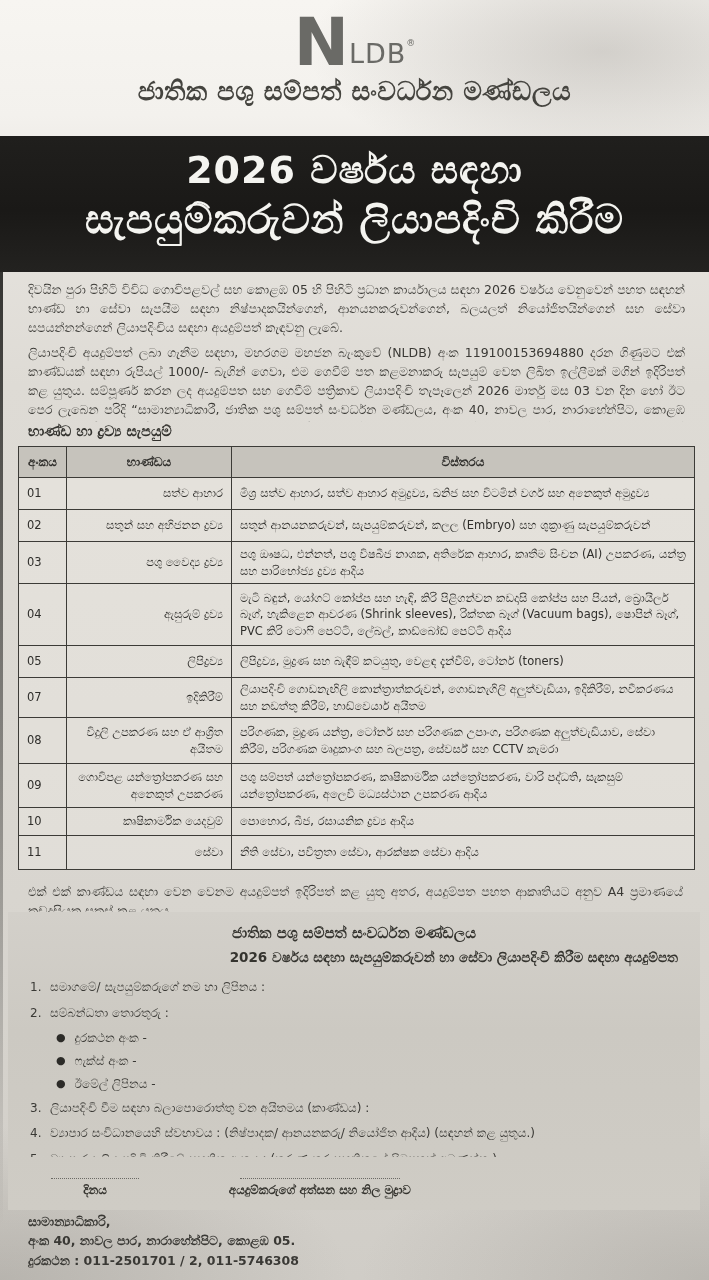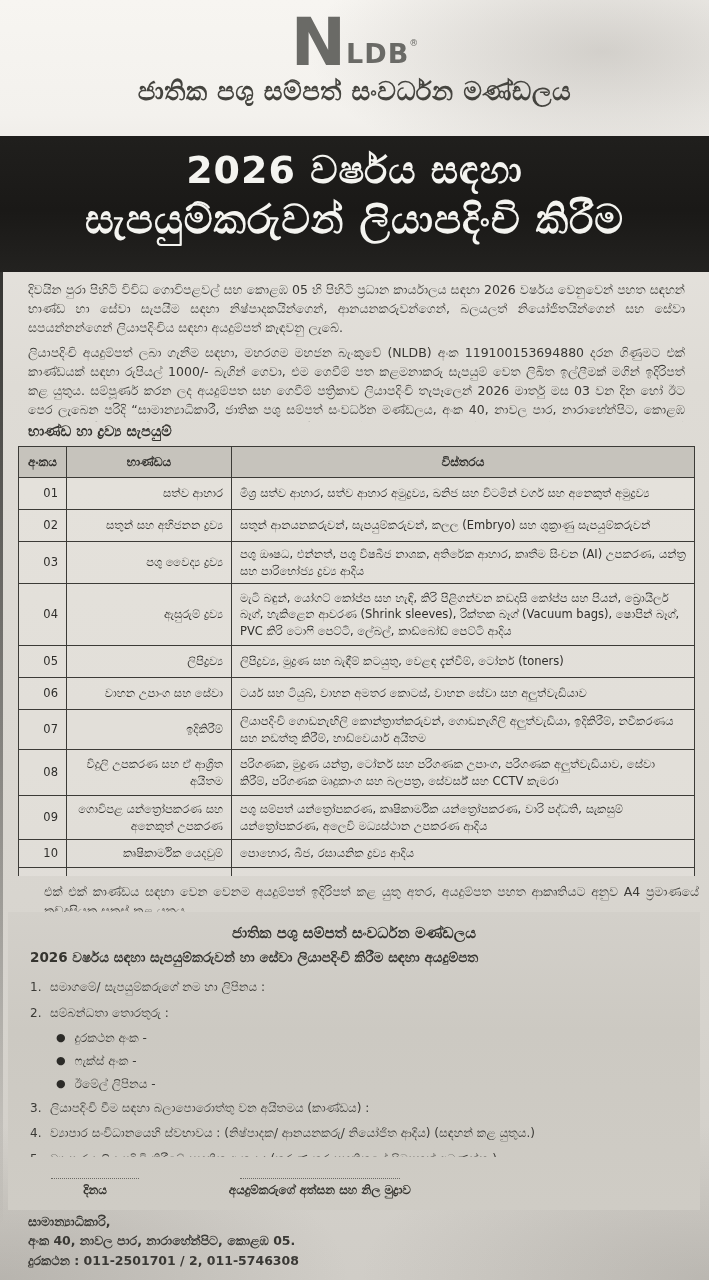--- a/index.html
+++ b/index.html
@@ -15,53 +15,53 @@
       radial-gradient(ellipse 500px 220px at 0% 100%, rgba(110,106,100,.25), rgba(0,0,0,0) 70%),
       radial-gradient(ellipse 500px 220px at 100% 100%, rgba(110,106,100,.22), rgba(0,0,0,0) 70%),
       linear-gradient(180deg,#f7f5f1 0%,#f3f1ed 9%,#e6e3de 17%,#dedbd5 30%,#dbd8d2 55%,#d6d3cd 80%,#d0cdc7 100%);
   }
   .photo-edge{position:absolute;left:0;top:266px;width:3px;height:960px;
     background:linear-gradient(180deg,rgba(20,20,18,.85),rgba(20,20,18,.35) 60%,rgba(20,20,18,0));}
   
   .logo-wrap{position:absolute;top:6px;left:0;width:100%;height:66px;
     display:flex;align-items:flex-end;justify-content:center;color:#6a6a66;}
   .logo-n{font-size:66px;font-weight:900;line-height:.9;letter-spacing:-2px;}
-  .logo-ldb{font-size:27px;font-weight:700;letter-spacing:1px;margin:9px 0 3px 2px;}
+  .logo-ldb{font-size:27px;font-weight:400;letter-spacing:1px;margin:9px 0 3px 2px;}
   .logo-reg{font-size:9px;vertical-align:top;margin-bottom:24px;display:inline-block;}
   .org-title{position:absolute;top:76px;left:0;width:100%;text-align:center;
     font-size:26px;font-weight:bold;color:#45443f;letter-spacing:.5px;}
   
   .banner{position:absolute;top:136px;left:0;width:709px;height:136px;
     background:linear-gradient(180deg,#201f1d,#1a1917 55%,#232220);
     color:#f4f4f0;text-align:center;overflow:hidden;}
   .banner .l1{margin-top:11px;font-size:38px;font-weight:bold;letter-spacing:1px;line-height:1.25;}
   .banner .l2{font-size:40px;font-weight:bold;letter-spacing:1px;line-height:1.2;}
   
   .sec-paras{position:absolute;top:281px;left:28px;width:657px;height:141px;
     overflow:hidden;font-size:12.5px;line-height:1.5;text-align:justify;color:#3a3935;}
   .sec-paras p{margin:0 0 7px 0;}
   .sec-heading{position:absolute;top:423px;left:28px;font-size:14.5px;font-weight:bold;color:#33322e;}
   
   .tbl-wrap{position:absolute;top:446px;left:18px;width:678px;height:430px;overflow:hidden;}
   table.supplies{border-collapse:collapse;table-layout:fixed;width:676px;background:rgba(240,238,233,.35);}
   table.supplies th,table.supplies td{border:1.5px solid #3c3b37;padding:3px 8px;
     font-size:11.5px;line-height:1.4;vertical-align:middle;overflow:hidden;}
   table.supplies th{background:#c6c3bc;font-weight:bold;font-size:12px;height:24px;}
-  td.c-no{text-align:right;}
+  td.c-no{text-align:left;}
   td.c-item{text-align:right;}
   td.c-desc{text-align:left;}
   
   .note{position:absolute;top:882px;left:28px;width:655px;height:44px;overflow:hidden;
-    font-size:12.5px;line-height:1.55;text-align:justify;color:#3a3935;margin-left:16px;}
+    font-size:12.5px;line-height:1.55;text-align:justify;color:#3a3935;}
   
   .form-box{position:absolute;top:912px;left:8px;width:692px;height:298px;overflow:hidden;
     background:linear-gradient(180deg,#d3d0ca,#ccc9c2 40%,#cfccc5);
     padding:12px 22px;box-sizing:border-box;}
   .form-org{ text-align:center;font-size:15px;font-weight:bold;color:#35342f;}
-  .form-title{text-align:left;font-size:13.5px;font-weight:bold;color:#35342f;margin-top:7px;}
+  .form-title{text-align:right;font-size:13.5px;font-weight:bold;color:#35342f;margin-top:7px;}
   .form-items{margin-top:13px;max-height:178px;overflow:hidden;}
   .f-item{display:flex;font-size:12px;line-height:1.4;margin-bottom:9px;color:#3a3935;}
   .f-num{width:20px;flex:0 0 20px;}
   .f-bullets{margin:2px 0 9px 26px;}
   .f-bullet{display:flex;align-items:center;font-size:12px;margin-bottom:9px;color:#3a3935;}
   .b-dot{font-size:11px;margin-right:9px;color:#2c2b28;}
   .sig-row{position:absolute;left:43px;bottom:13px;width:360px;display:flex;justify-content:space-between;}
   .sig-block{text-align:center;}
   .sig-line{display:block;border-bottom:1.5px dotted #6b6a65;height:1px;margin-bottom:4px;}
   .sig-date .sig-line{width:88px;}
@@ -126,25 +126,20 @@
       </tr>
       <tr style="height:62px">
         <td class="c-no">04</td>
         <td class="c-item">ඇසුරුම් ද්‍රව්‍ය</td>
         <td class="c-desc">මැටි බඳුන්, යෝගට් කෝප්ප සහ හැඳි, කිරි පිළිගන්වන කඩදාසි කෝප්ප සහ පියන්, බ්‍රොයිලර් බෑග්, හැකිළෙන ආවරණ (Shrink sleeves), රික්තක බෑග් (Vacuum bags), ෂොපින් බෑග්, PVC කිරි ටොෆි පෙට්ටි, ලේබල්, කාඩ්බෝඩ් පෙට්ටි ආදිය</td>
       </tr>
       <tr style="height:32px">
         <td class="c-no">05</td>
         <td class="c-item">ලිපිද්‍රව්‍ය</td>
         <td class="c-desc">ලිපිද්‍රව්‍ය, මුද්‍රණ සහ බැඳීම් කටයුතු, වෙළඳ දැන්වීම්, ටෝනර් (toners)</td>
-      </tr>
-      <tr style="height:32px">
-        <td class="c-no">06</td>
-        <td class="c-item">වාහන උපාංග සහ සේවා</td>
-        <td class="c-desc">ටයර් සහ ටියුබ්, වාහන අමතර කොටස්, වාහන සේවා සහ අලුත්වැඩියාව</td>
       </tr>
       <tr style="height:40px">
         <td class="c-no">07</td>
         <td class="c-item">ඉදිකිරීම්</td>
         <td class="c-desc">ලියාපදිංචි ගොඩනැඟිලි කොන්ත්‍රාත්කරුවන්, ගොඩනැගිලි අලුත්වැඩියා, ඉදිකිරීම්, නවීකරණය සහ නඩත්තු කිරීම්, හාඩ්වෙයාර් අයිතම</td>
       </tr>
       <tr style="height:46px">
         <td class="c-no">08</td>
         <td class="c-item">විදුලි උපකරණ සහ ඒ ආශ්‍රිත අයිතම</td>
         <td class="c-desc">පරිගණක, මුද්‍රණ යන්ත්‍ර, ටෝනර් සහ පරිගණක උපාංග, පරිගණක අලුත්වැඩියාව, සේවා කිරීම්, පරිගණක මෘදුකාංග සහ බලපත්‍ර, සේවර්ස් සහ CCTV කැමරා</td>

